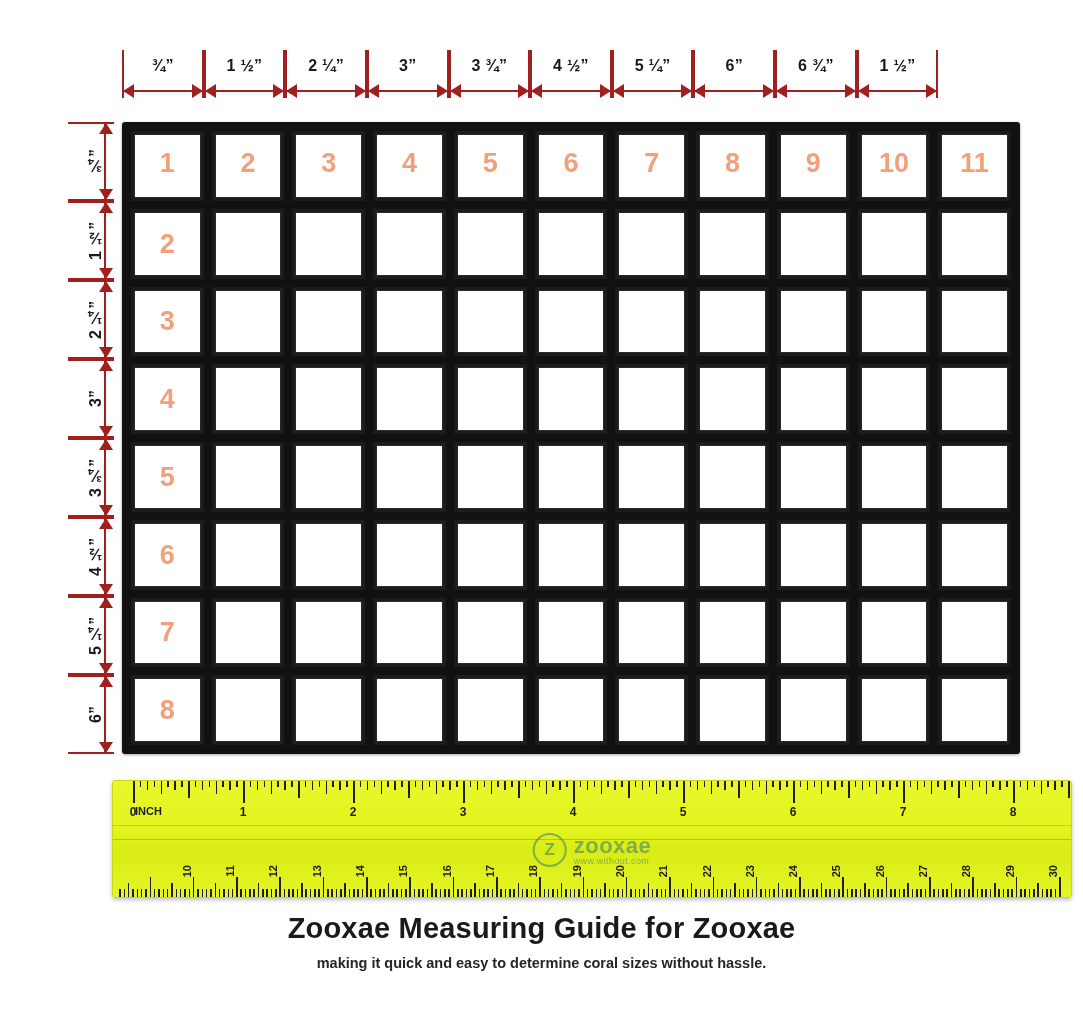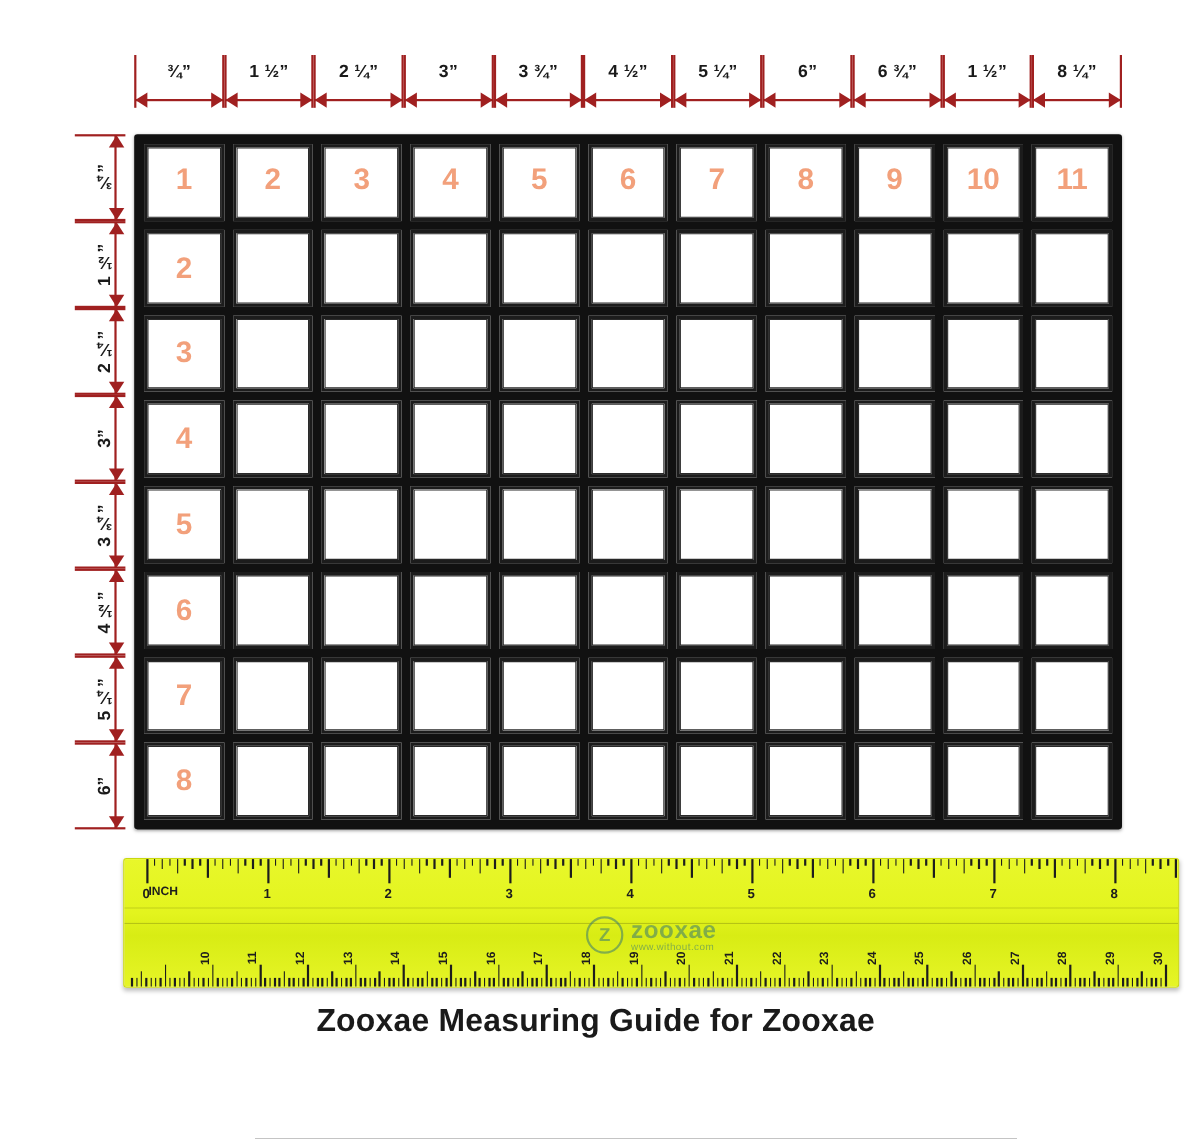--- a/index.html
+++ b/index.html
@@ -373,28 +373,20 @@
       <div class="arrow a-right"></div>
       <div class="h-label">6 ¾”</div>
     </div>
     <div class="h-seg" style="left: 734.727px; width: 81.6364px;">
       <div class="tick left"></div>
       <div class="tick right"></div>
       <div class="line"></div>
       <div class="arrow a-left"></div>
       <div class="arrow a-right"></div>
       <div class="h-label">1 ½”</div>
-    </div>
-    <div class="h-seg" style="left: 816.364px; width: 81.6364px;">
-      <div class="tick left"></div>
-      <div class="tick right"></div>
-      <div class="line"></div>
-      <div class="arrow a-left"></div>
-      <div class="arrow a-right"></div>
-      <div class="h-label">8 ¼”</div>
     </div>
   </div>
 
 <div id="left-scale">
     <div class="v-seg" style="top: 0px; height: 79px;">
       <div class="tick top"></div>
       <div class="tick bot"></div>
       <div class="line"></div>
       <div class="arrow a-top"></div>
       <div class="arrow a-bot"></div>
@@ -986,13 +978,14 @@
       <div id="brand-text-wrap">
         <div id="brand-name">zooxae</div>
         <div id="brand-url">www.without.com</div>
       </div>
     </div>
   </div>
 </div>
 
 <div id="caption">
   <div id="caption-title">Zooxae Measuring Guide for Zooxae</div>
+  <div class="caption-line">making it quick and easy to determine coral sizes without hassle.</div>
 </div>
 
 </body></html>

